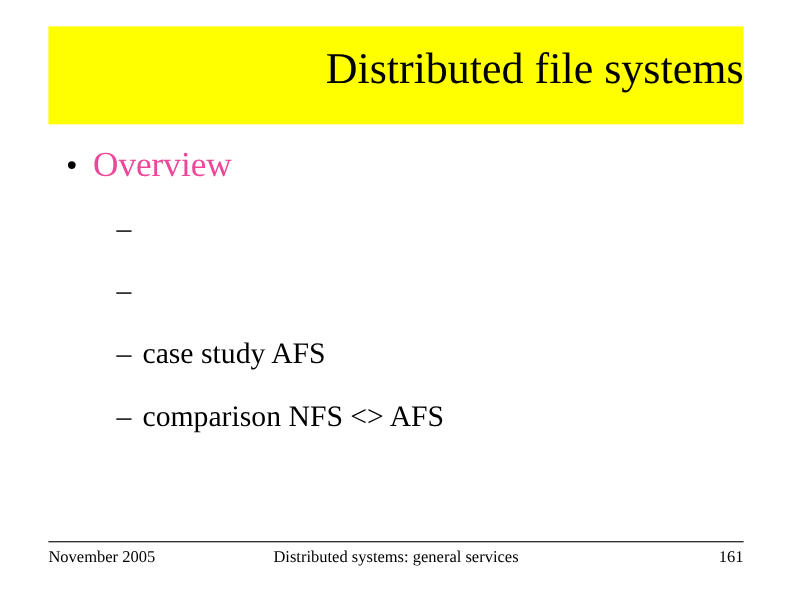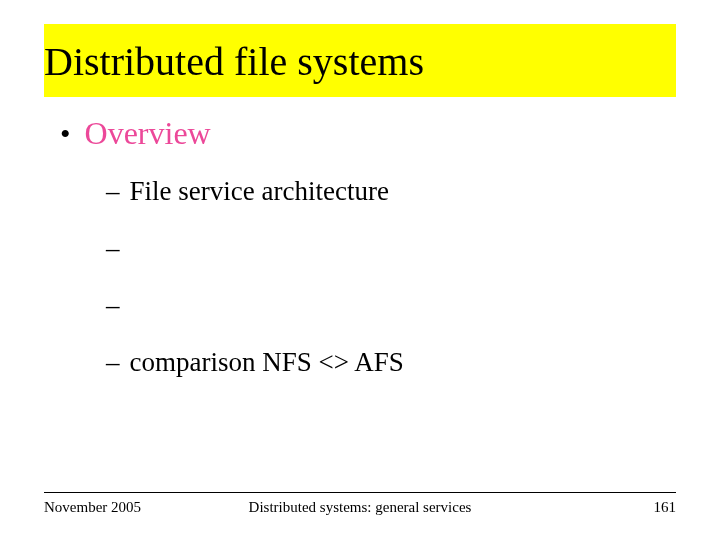--- a/index.html
+++ b/index.html
@@ -10,22 +10,22 @@
     body {
       width: 720px;
       height: 540px;
       background: #ffffff;
       font-family: "Times New Roman", Times, serif;
       position: relative;
     }
     .title-bar {
       background: #ffff00;
       margin: 24px 44px 0 44px;
-      padding: 14px 0 12px 0;
-      text-align: left;
+      padding: 14px 0 28px 0;
+      text-align: right;
     }
     .title-text {
       font-size: 40px;
       color: #000000;
       font-weight: normal;
     }
     .content {
       padding: 18px 60px 0 60px;
     }
     .bullet-row {
@@ -91,27 +91,27 @@
 </div>
 
 <div class="content">
   <div class="bullet-row">
     <span class="bullet-dot">•</span>
     <span class="bullet-text">Overview</span>
   </div>
   <div class="sub-list">
     <div class="sub-row">
       <span class="sub-dash">–</span>
-      <span class="sub-text">File service architecture</span>
     </div>
     <div class="sub-row">
       <span class="sub-dash">–</span>
     </div>
     <div class="sub-row">
       <span class="sub-dash">–</span>
+      <span class="sub-text">case study AFS</span>
     </div>
     <div class="sub-row">
       <span class="sub-dash">–</span>
       <span class="sub-text">comparison NFS &lt;&gt; AFS</span>
     </div>
   </div>
 </div>
 
 <div class="footer">
   <span class="footer-left">November 2005</span>

